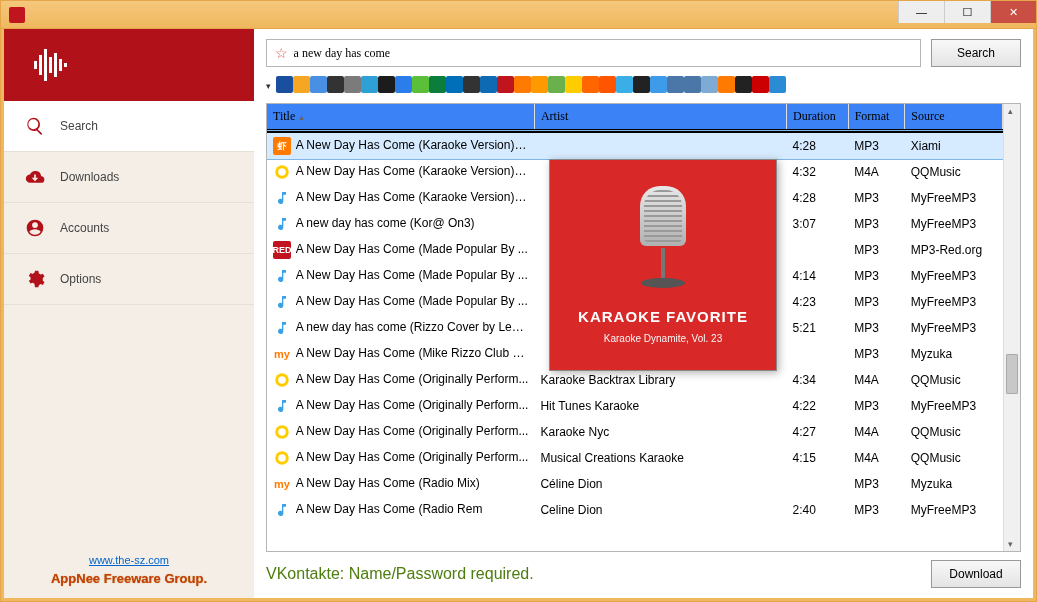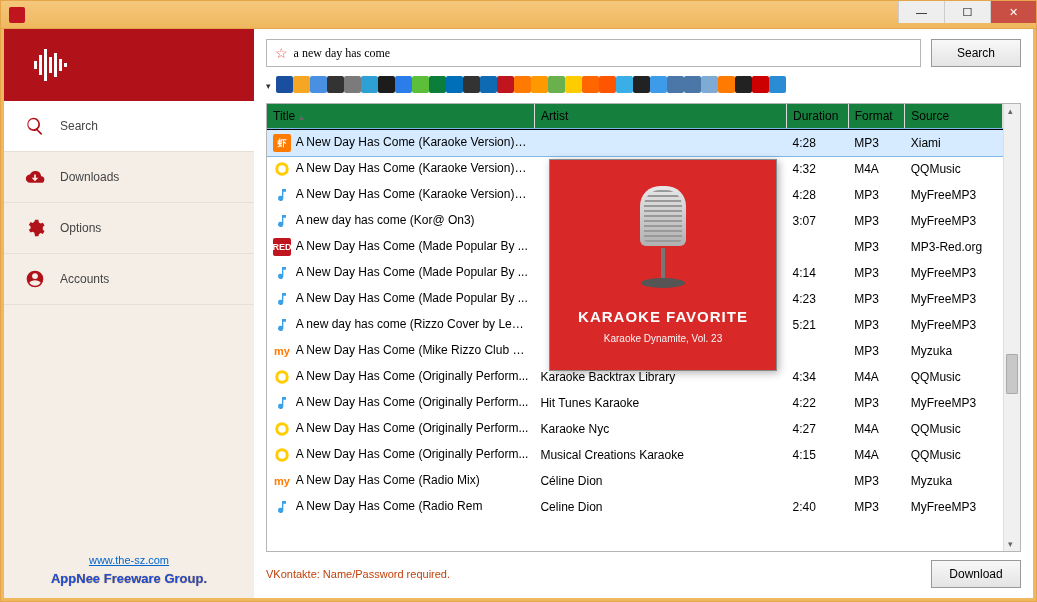--- a/index.html
+++ b/index.html
@@ -14,50 +14,50 @@
 .body { flex:1; display:flex; background:#fff; border:3px solid #f0b85e; border-top:none; }
 .sidebar { width:250px; background:#f4eee7; display:flex; flex-direction:column; }
 .logo-area { height:72px; background:#b1121a; display:flex; align-items:center; justify-content:flex-start; padding-left:24px; }
 .logo-area svg { width:44px; height:44px; }
 .side-item { display:flex; align-items:center; gap:14px; padding:14px 20px; border-bottom:1px solid #e6dfd5; color:#444; cursor:pointer; }
 .side-item.active { background:#fff; }
 .side-item .ico { width:22px; height:22px; display:flex; align-items:center; justify-content:center; }
 .side-item .ico svg { width:20px; height:20px; fill:#b1121a; }
 .footer-links { margin-top:auto; padding:8px 0 12px; text-align:center; }
 .footer-links a { color:#0066cc; text-decoration:underline; font-size:11px; }
-.footer-links .group { color:#1d4ed8; font-weight:bold; font-size:13px; text-shadow:0 0 1px #c77813; margin-top:4px; }
+.footer-links .group { color:#c2410c; font-weight:bold; font-size:13px; text-shadow:0 0 1px #c77813; margin-top:4px; }
 .main { flex:1; display:flex; flex-direction:column; padding:10px 12px 10px 12px; background:#fff; position:relative; }
 .search-row { display:flex; gap:10px; align-items:center; }
 .search-box { flex:1; border:1px solid #b5b5b5; height:28px; display:flex; align-items:center; padding:0 8px; background:#fff; }
 .search-box .star { color:#d9534f; font-size:14px; margin-right:6px; }
 .search-box input { border:none; outline:none; flex:1; font-size:12px;font-family:Liberation Serif, serif; }
 .btn { min-width:90px; height:28px; border:1px solid #999; background:linear-gradient(#f8f8f8,#e4e4e4); font-size:12px; cursor:pointer; }
 .icon-strip { margin:8px 0 6px; height:22px; display:flex; align-items:center; gap:1px; overflow:hidden; }
 .icon-strip .drop { font-size:9px; color:#333; margin-right:4px; }
 .src-ico { width:17px; height:17px; border-radius:2px; display:inline-flex; align-items:center; justify-content:center; font-size:9px; font-weight:bold; color:#fff; flex:none; }
 .table-wrap { flex:1; border:1px solid #b5b5b5; position:relative; overflow:hidden; display:flex; }
 .table-scroll { flex:1; overflow:hidden; }
 table { width:100%; border-collapse:collapse; font-size:12px; }
-thead th { background:#15803d; text-align:left; padding:5px 6px; border-right:1px solid #ddd; border-bottom:2px solid #000000; font-weight:normal; position:sticky; top:0; }
+thead th { background:#3b82f6; text-align:left; padding:5px 6px; border-right:1px solid #ddd; border-bottom:4px solid #000000; font-weight:normal; position:sticky; top:0;font-family:Liberation Serif, serif; }
 thead th.sorted::after { content:"▴"; font-size:9px; color:#666; margin-left:4px; }
 tbody td { padding:4px 6px; border-bottom:0; white-space:nowrap; overflow:hidden; text-overflow:ellipsis; }
 tbody tr { height:26px; }
 tbody tr.selected { background:#d6ebff; outline:1px solid #7fb7e8; }
 .row-ico { width:18px; height:18px; display:inline-flex; align-items:center; justify-content:center; border-radius:2px; font-size:9px; font-weight:bold; color:#fff; vertical-align:middle; margin-right:2px; }
 .col-title { width:260px; max-width:260px; }
 .col-artist { width:245px; max-width:245px; }
 .col-dur { width:60px; }
 .col-fmt { width:55px; }
 .col-src { width:95px; }
 .scrollbar-v { width:17px; background:#f0f0f0; border-left:1px solid #ddd; position:relative; }
 .scrollbar-v::before { content:"▴"; position:absolute; top:2px; left:4px; font-size:9px; color:#666; }
 .scrollbar-v::after { content:"▾"; position:absolute; bottom:2px; left:4px; font-size:9px; color:#666; }
 .thumb { position:absolute; left:2px; right:2px; top:250px; height:40px; background:#c8c8c8; border:1px solid #aaa; border-radius:1px; }
 .status-row { display:flex; align-items:center; justify-content:space-between; padding-top:8px; }
-.status-row .status { font-size:11px; color:#c2410c; }
+.status-row .status { font-size:16px; color:#4d7c0f; }
 .album-popup { position:absolute; left:282px; top:55px; width:228px; background:#fff; border:1px solid #888; box-shadow:2px 2px 8px rgba(0,0,0,0.3); z-index:10; }
 .album-art { background:#d82828; height:210px; display:flex; flex-direction:column; align-items:center; justify-content:center; color:#fff; text-align:center; border:10px solid #d82828; }
 .mic { width:70px; height:110px; margin-bottom:12px; position:relative; }
 .mic .head { width:46px; height:60px; background:linear-gradient(#e8e8e8,#b0b0b0); border-radius:20px 20px 6px 6px; margin:0 auto; position:relative; }
 .mic .head::before { content:""; position:absolute; inset:4px; background:repeating-linear-gradient(0deg,#999 0 2px,transparent 2px 5px); border-radius:16px 16px 4px 4px; }
 .mic .stand { width:4px; height:30px; background:#777; margin:2px auto 0; }
 .mic .base { width:44px; height:10px; background:#555; border-radius:50%; margin:0 auto; }
 .album-art .t1 { font-weight:bold; letter-spacing:1px; font-size:15px; }
 .album-art .t2 { font-size:10px; margin-top:8px; opacity:.95; }
 .note-ico svg { width:16px; height:16px; }
@@ -102,32 +102,32 @@
         <span class="ico">
             <svg viewBox="0 0 24 24">
               <path d="M6 19a5 5 0 010-10 7 7 0 0113.4 2A4 4 0 0119 19H6zm6-2l4-4h-3V9h-2v4H8l4 4z"></path>
             </svg>
           </span>
         <span>Downloads</span>
       </div>
       <div class="side-item">
         <span class="ico">
             <svg viewBox="0 0 24 24">
+              <path d="M12 2a10 10 0 100 20 10 10 0 000-20zm0 3a3.5 3.5 0 110 7 3.5 3.5 0 010-7zm0 15c-2.8 0-5.3-1.4-6.8-3.6.8-1.8 4.2-2.9 6.8-2.9s6 1.1 6.8 2.9A8 8 0 0112 20z"></path>
+            </svg>
+          </span>
+        <span>Accounts</span>
+      </div>
+      <div class="side-item">
+        <span class="ico">
+            <svg viewBox="0 0 24 24">
               <path d="M12 8a4 4 0 100 8 4 4 0 000-8zm9.4 4a7.5 7.5 0 00-.1-1.3l2.1-1.6-2-3.5-2.5 1a7.4 7.4 0 00-2.2-1.3L16 2h-4l-.7 2.6a7.4 7.4 0 00-2.2 1.3l-2.5-1-2 3.5 2.1 1.6a7.5 7.5 0 000 2.6L4.6 14l2 3.5 2.5-1c.7.5 1.4 1 2.2 1.3L12 22h4l.7-2.6c.8-.3 1.5-.8 2.2-1.3l2.5 1 2-3.5-2.1-1.6c.1-.4.1-.9.1-1z"></path>
             </svg>
           </span>
         <span>Options</span>
-      </div>
-      <div class="side-item">
-        <span class="ico">
-            <svg viewBox="0 0 24 24">
-              <path d="M12 2a10 10 0 100 20 10 10 0 000-20zm0 3a3.5 3.5 0 110 7 3.5 3.5 0 010-7zm0 15c-2.8 0-5.3-1.4-6.8-3.6.8-1.8 4.2-2.9 6.8-2.9s6 1.1 6.8 2.9A8 8 0 0112 20z"></path>
-            </svg>
-          </span>
-        <span>Accounts</span>
       </div>
       <div class="footer-links">
         <a href="#">www.the-sz.com</a>
         <div class="group">AppNee Freeware Group.</div>
       </div>
     </div>
 
     <div class="main">
       <div class="search-row">
         <div class="search-box">

